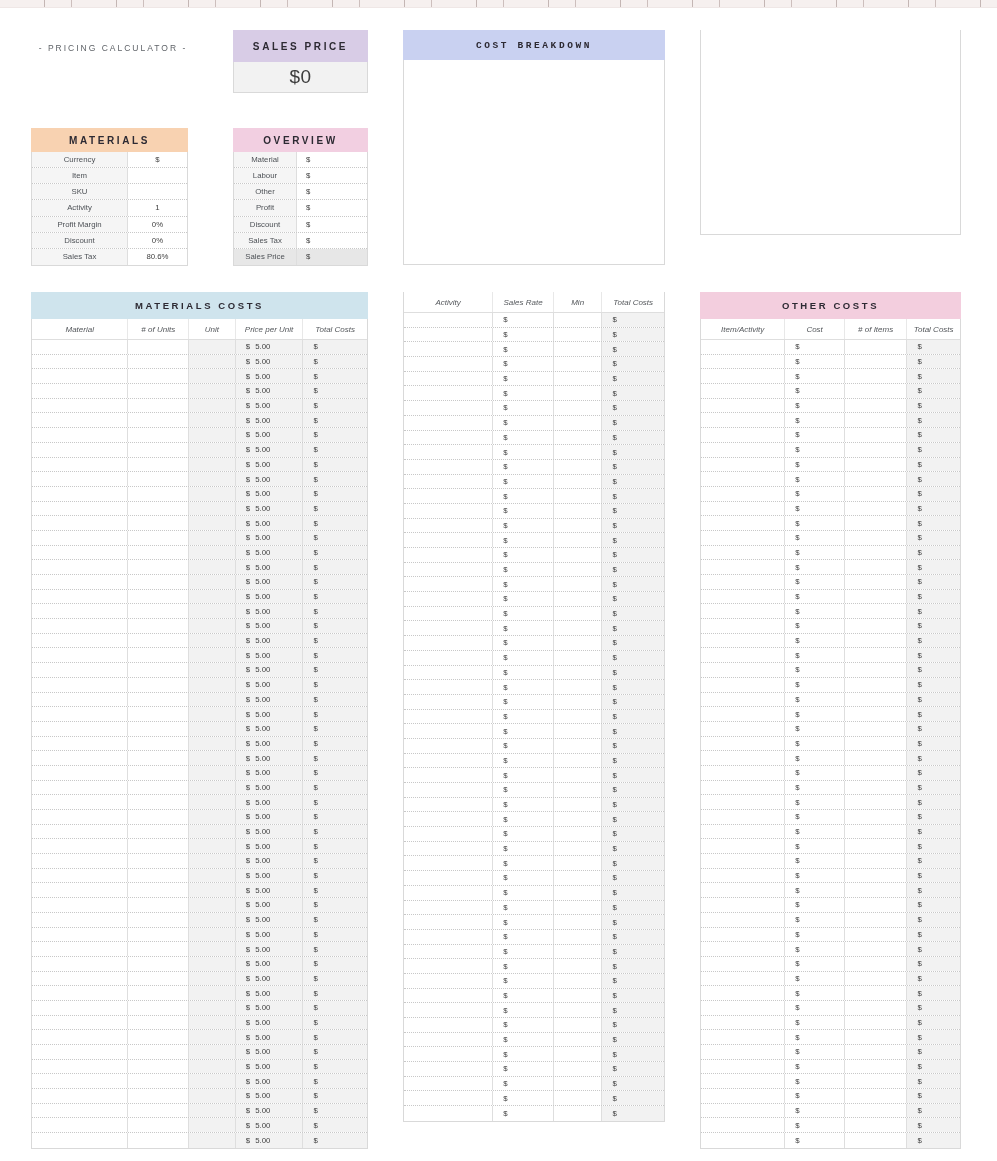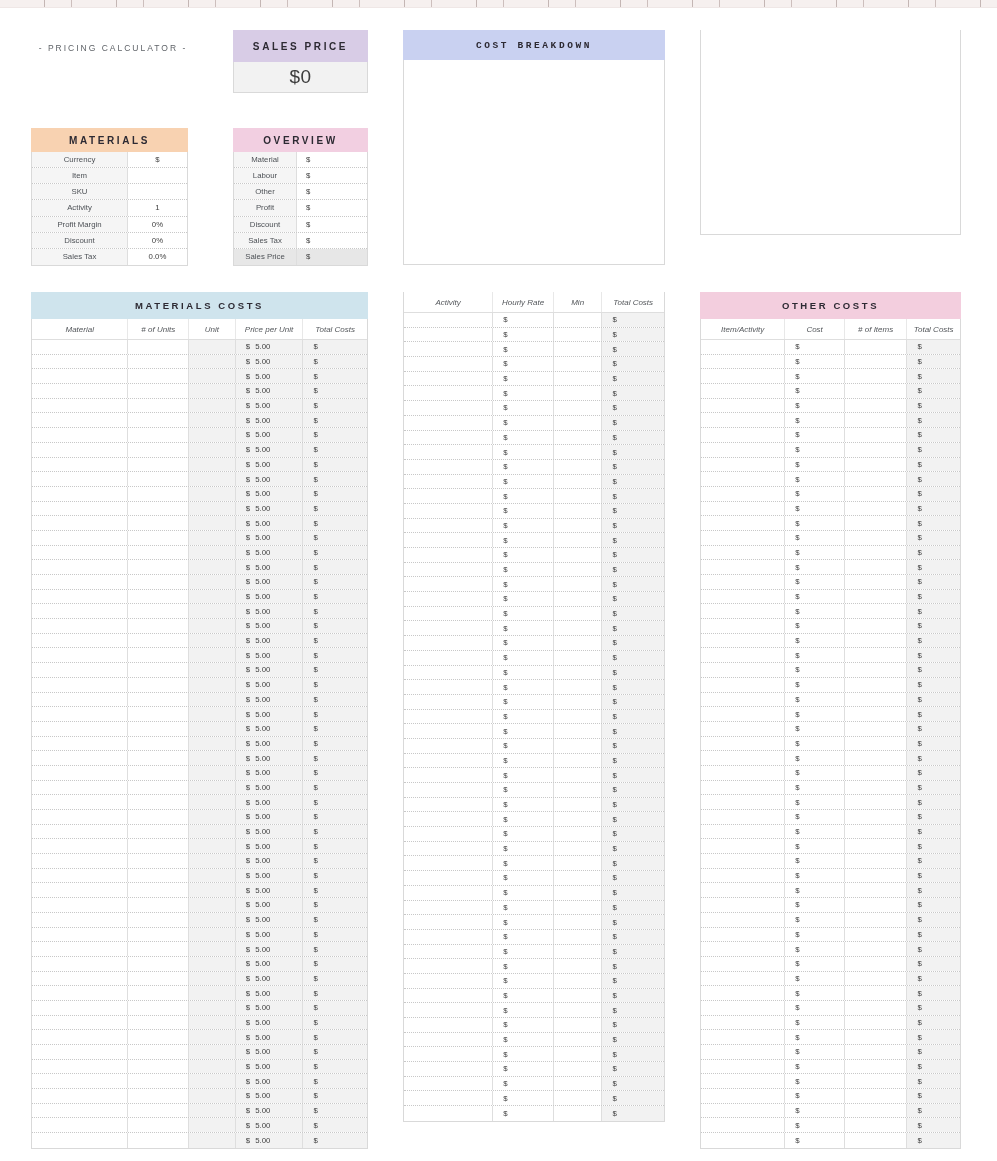--- a/index.html
+++ b/index.html
@@ -136,21 +136,21 @@
         <div class="kv-row">
           <div class="kv-label">Profit Margin</div>
           <div class="kv-value">0%</div>
         </div>
         <div class="kv-row">
           <div class="kv-label">Discount</div>
           <div class="kv-value">0%</div>
         </div>
         <div class="kv-row">
           <div class="kv-label">Sales Tax</div>
-          <div class="kv-value">0.0%</div>
+          <div class="kv-value">80.6%</div>
         </div>
       </div>
   </div>
 
   <div class="kv-table kv-breakdown">
     <div class="bar" style="background: rgb(242, 207, 225);">OVERVIEW</div>
     <div class="kv-rows">
         <div class="kv-row">
           <div class="kv-label">Material</div>
           <div class="kv-value">$</div>
@@ -579,21 +579,21 @@
             <div class="ct-cell shaded" style="width: 64px;">$</div>
           </div>
         </div>
     </div>
   </div>
 
   <div class="cost-table ct-labour">
     <div class="ct-frame">
       <div class="ct-cols">
           <div class="ct-col-label" style="width: 90px;">Activity</div>
-          <div class="ct-col-label" style="width: 61px;">Hourly Rate</div>
+          <div class="ct-col-label" style="width: 61px;">Sales Rate</div>
           <div class="ct-col-label" style="width: 49px;">Min</div>
           <div class="ct-col-label" style="width: 62px;">Total Costs</div>
         </div>
       <div class="ct-rows">
           <div class="ct-row">
             <div class="ct-cell" style="width: 90px;"></div>
             <div class="ct-cell" style="width: 61px;">$</div>
             <div class="ct-cell" style="width: 49px;"></div>
             <div class="ct-cell shaded" style="width: 62px;">$</div>
           </div>

